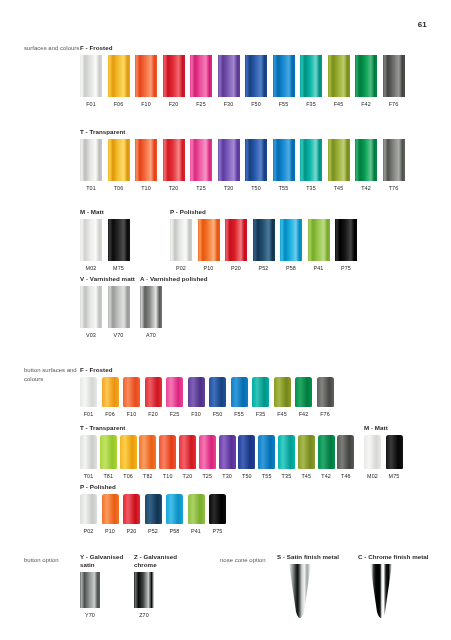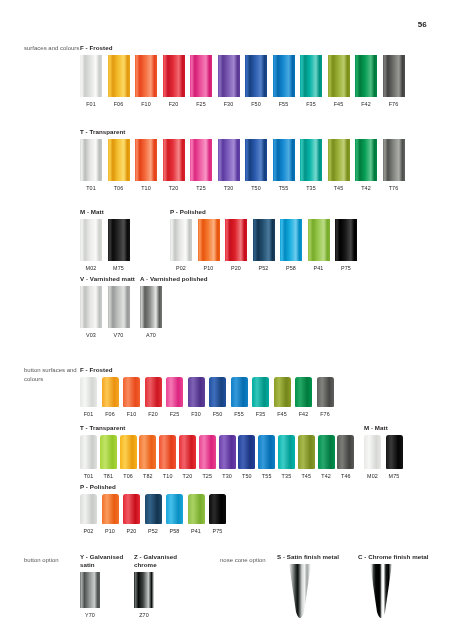--- a/index.html
+++ b/index.html
@@ -64,21 +64,21 @@
     height: 30px;
     border-radius: 2.5px 2.5px 1px 1px;
   }
   .btn-sw-tall { width: 17px; height: 34px; border-radius: 2.5px 2.5px 1px 1px; }
   .opt-sw { width: 20px; height: 36px; }
   .cone-wrap { width: 46px; height: 62px; }
 </style>
 </head>
 <body>
 
-<div class="page-number">56</div>
+<div class="page-number">61</div>
 
 <div class="row-label" style="top:44px;">surfaces
 and colours</div>
 
 <div class="section" style="top:44px;">
   <div style="margin-left:80px;">
     <div class="group-title">F - Frosted</div>
     <div class="swatch-strip" id="strip-s0">
         <div class="swatch-cell" style="margin-right: 5.5px;">
           <div class="swatch barrel" style="background: linear-gradient(to right, rgb(233, 234, 232) 0%, rgb(246, 247, 246) 8%, rgb(201, 204, 200) 22%, rgb(223, 225, 222) 45%, rgb(251, 251, 250) 72%, rgb(201, 204, 200) 88%, rgb(212, 215, 211) 100%);"></div>

